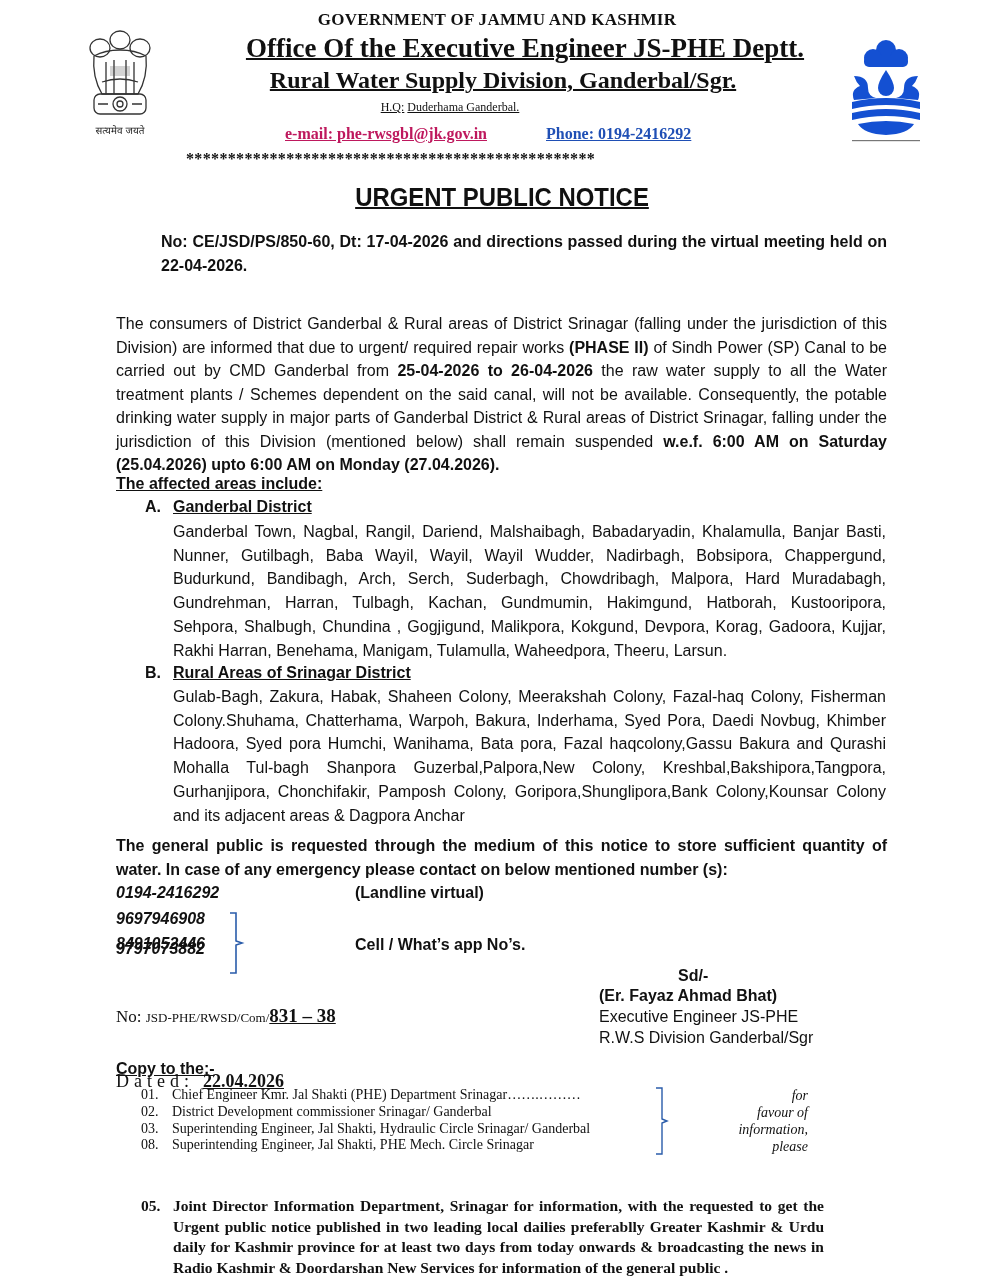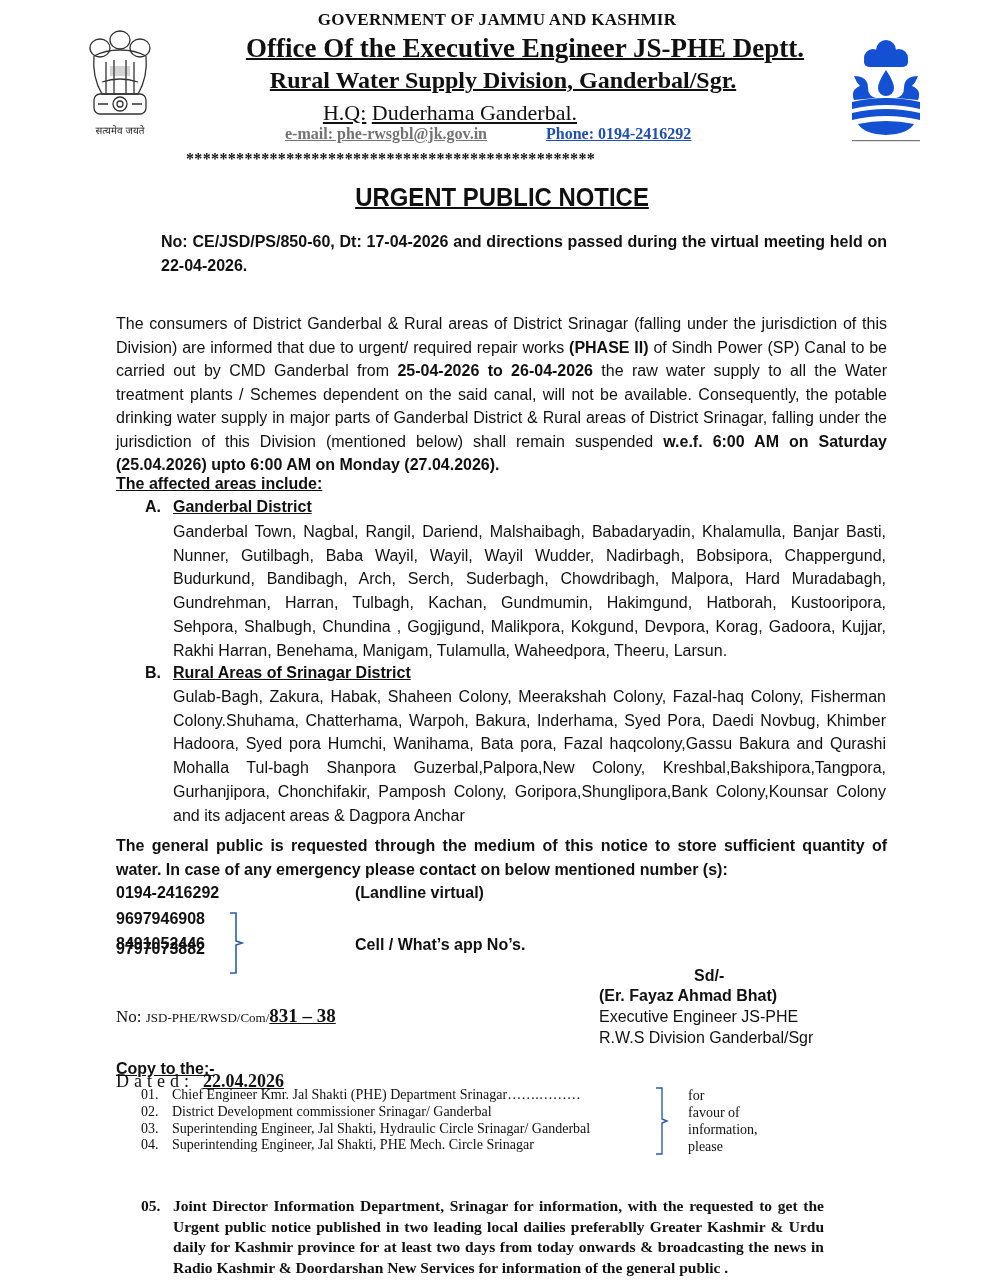--- a/index.html
+++ b/index.html
@@ -7,64 +7,64 @@
   .serif { font-family: "Liberation Serif", "DejaVu Serif", serif; }
   .sans { font-family: "Liberation Sans", "DejaVu Sans", sans-serif; text-align: center; }
   .abs { position: absolute; }
 
   
   .emblem { left: 80px; top: 22px; width: 80px; height: 120px; }
   .phe-logo { left: 846px; top: 38px; width: 80px; height: 104px; }
   .gov { left: 0; width: 994px; top: 10px; text-align: center; font-size: 17px; font-weight: bold; letter-spacing: 0.3px; font-family: Liberation Serif, serif; }
   .office { left: 0; width: 1050px; top: 33px; text-align: center; font-size: 27px; font-weight: bold; text-decoration: underline; text-decoration-thickness: 2px; }
   .rwsd { left: 0; width: 1006px; top: 67px; text-align: center; font-size: 24px; font-weight: bold; text-decoration: underline; text-decoration-thickness: 2px; }
-  .hq { left: 0; width: 900px; top: 100px; text-align: center; font-size: 22px; }
+  .hq { left: 0; width: 900px; top: 100px; text-align: center; font-size: 12px; }
   .hq .u { text-decoration: underline; }
-  .email { left: 285px; top: 125px; font-size: 16px; font-weight: bold; color: #737373; text-decoration: underline; }
+  .email { left: 285px; top: 125px; font-size: 16px; font-weight: bold; color: #be185d; text-decoration: underline; }
   .phone { left: 546px; top: 125px; font-size: 16px; font-weight: bold; color: #1f4fb5; text-decoration: underline; }
   .stars { left: 186px; top: 150px; font-size: 16px; font-weight: bold; letter-spacing: 0.35px; }
 
   
   .title { left: 0; width: 1004px; top: 182px; text-align: center; font-size: 26px; font-weight: bold; text-decoration: underline; text-decoration-thickness: 2px; transform: scaleX(0.92); transform-origin: center; }
 
   .block { left: 116px; width: 771px; font-size: 16px; line-height: 23.5px; text-align: justify; }
   .ref { top: 230px; font-weight: bold; }
   .ref .indent { padding-left: 45px; display: block; }
   .para { top: 312px; }
   .b { font-weight: bold; }
   .affected-h { left: 116px; top: 475px; font-size: 16px; font-weight: bold; text-decoration: underline; }
 
   .sec-label { left: 145px; font-size: 16px; font-weight: bold; }
   .sec-title { left: 173px; font-size: 16px; font-weight: bold; text-decoration: underline; }
   .sec-body { left: 173px; width: 713px; font-size: 16px; line-height: 23.7px; text-align: justify; text-align-last: left; }
 
   .req { top: 834px; font-weight: bold; }
 
-  .num { left: 116px; font-size: 16px; font-weight: bold; }
+  .num { left: 116px; font-size: 16px; font-weight: bold; font-style: italic; }
   .numlbl { left: 355px; font-size: 16px; font-weight: bold; }
   .brace { left: 226px; top: 911px; width: 22px; height: 64px; }
 
   .sig { font-size: 16px; }
-  .sd { left: 678px; top: 967px; font-weight: bold; margin-left: 16px; }
+  .sd { left: 678px; top: 967px; font-weight: bold; }
   .name { left: 599px; top: 987px; font-weight: bold; }
   .desig { left: 599px; top: 1008px; }
   .div { left: 599px; top: 1029px; }
 
   .refno { left: 116px; top: 1005px; font-size: 17px; }
   .refno .small { font-size: 13px; }
   .refno .big { font-size: 19px; font-weight: bold; text-decoration: underline; }
   .dated { left: 116px; top: 1071px; font-size: 18px; }
   .dated .lbl { letter-spacing: 5px; }
   .dated .val { font-weight: bold; text-decoration: underline; padding-right: 6px; }
 
   .copy-h { left: 116px; top: 1060px; font-size: 16px; font-weight: bold; text-decoration: underline; }
   .copy-list { left: 141px; top: 1087px; font-size: 14px; line-height: 16.8px; }
   .copy-list .n { display: inline-block; width: 31px; }
   .copy-brace { left: 652px; top: 1086px; width: 18px; height: 70px; }
-  .copy-note { left: 688px; top: 1087px; width: 120px; text-align: left; font-size: 14px; line-height: 17px; }
+  .copy-note { left: 688px; top: 1087px; width: 120px; text-align: right; font-size: 14px; line-height: 17px; font-style: italic; }
   .item5 { left: 141px; top: 1163px; width: 683px; font-size: 15.5px; line-height: 20.6px; font-weight: bold; text-align: justify; text-align-last: left; margin-top: 33px; }
   .item5 .n { position: absolute; left: 0; top: 0; }
   .item5 .t { display: block; padding-left: 32px; }
 </style>
 </head>
 <body>
 
 <div class="abs emblem">
   <svg width="80" height="120" viewBox="0 0 80 120">
     <g fill="none" stroke="#333" stroke-width="1.3">
@@ -157,21 +157,21 @@
 <div class="abs serif dated">
   <span class="lbl">Dated:</span>
   &nbsp;<span class="val">22.04.2026</span>
 </div>
 
 <div class="abs sans copy-h">Copy to the:-</div>
 <div class="abs serif copy-list">
   <div><span class="n">01.</span><span>Chief Engineer Kmr. Jal Shakti (PHE) Department Srinagar…….………</span></div>
   <div><span class="n">02.</span><span>District Development commissioner Srinagar/ Ganderbal</span></div>
   <div><span class="n">03.</span><span>Superintending Engineer, Jal Shakti, Hydraulic Circle Srinagar/ Ganderbal</span></div>
-  <div><span class="n">04.</span><span>Superintending Engineer, Jal Shakti, PHE Mech. Circle Srinagar</span></div>
+  <div><span class="n">08.</span><span>Superintending Engineer, Jal Shakti, PHE Mech. Circle Srinagar</span></div>
 </div>
 <svg class="abs copy-brace" viewBox="0 0 18 70">
   <path d="M4 2 L10 2 L10 33 L15 35 L10 37 L10 68 L4 68" fill="none" stroke="#2a5caa" stroke-width="1.4"></path>
 </svg>
 <div class="abs serif copy-note">
   <div>for</div>
   <div>favour of</div>
   <div>information,</div>
   <div>please</div>
 </div>

